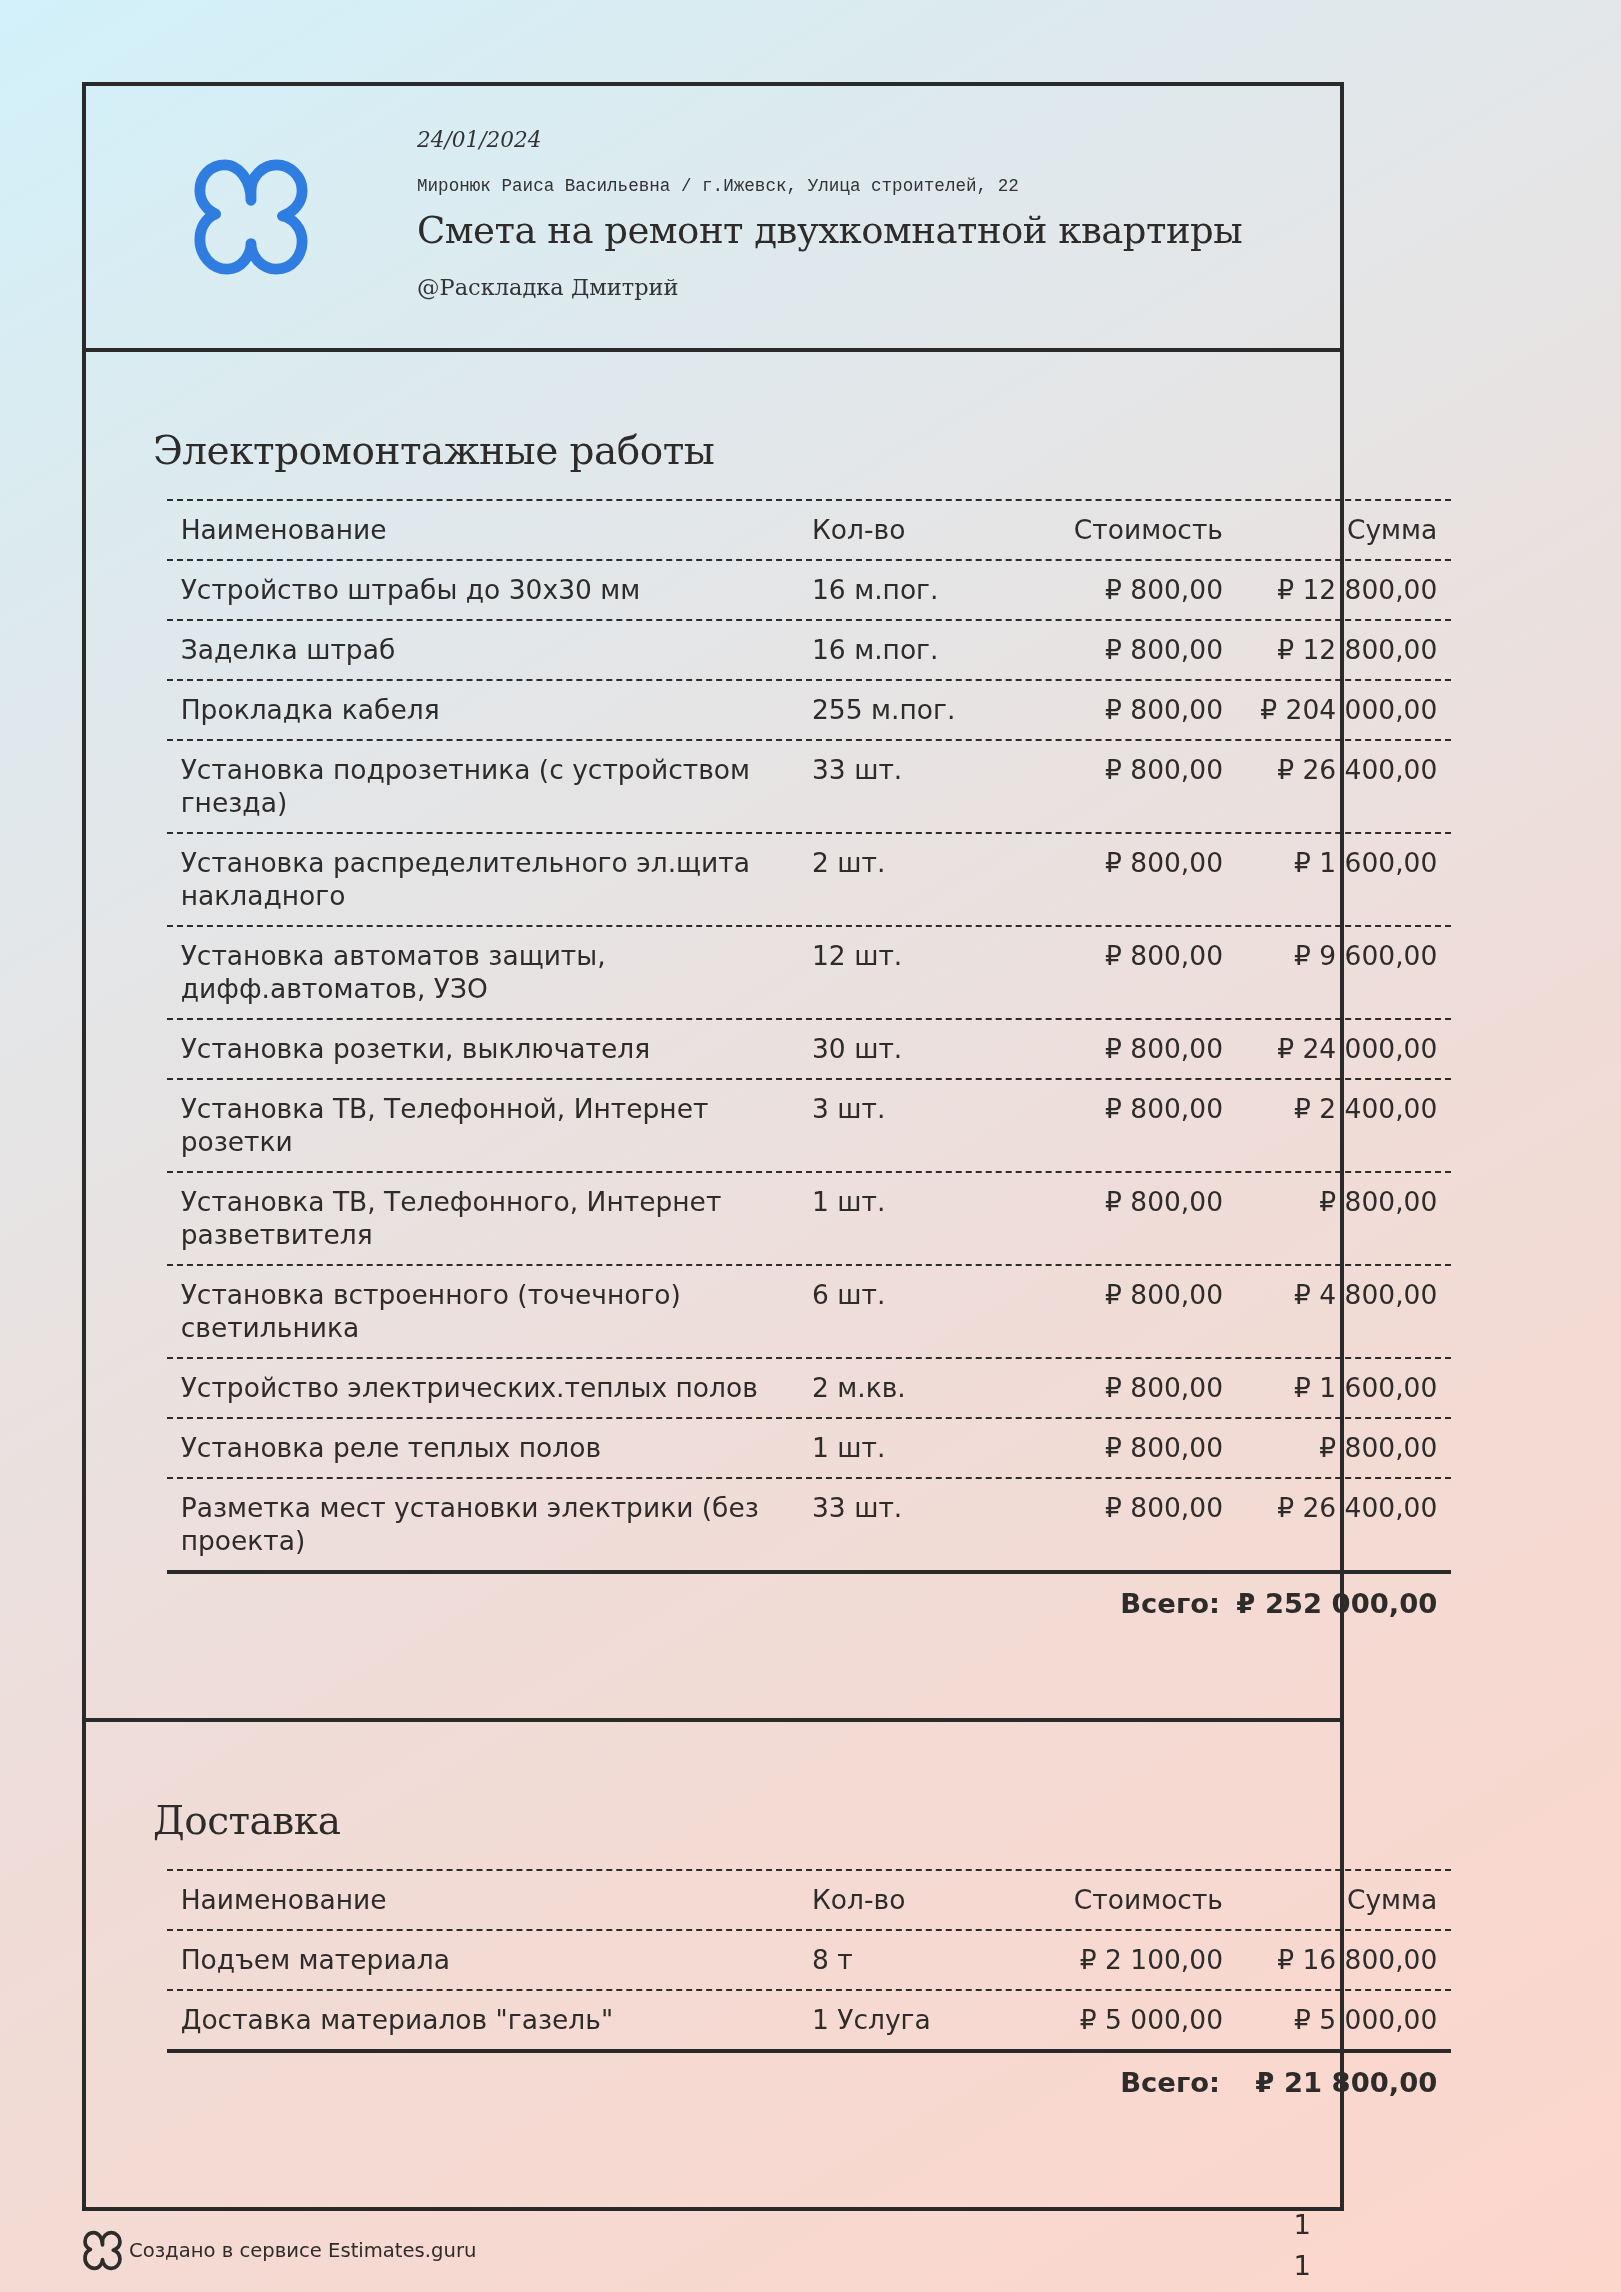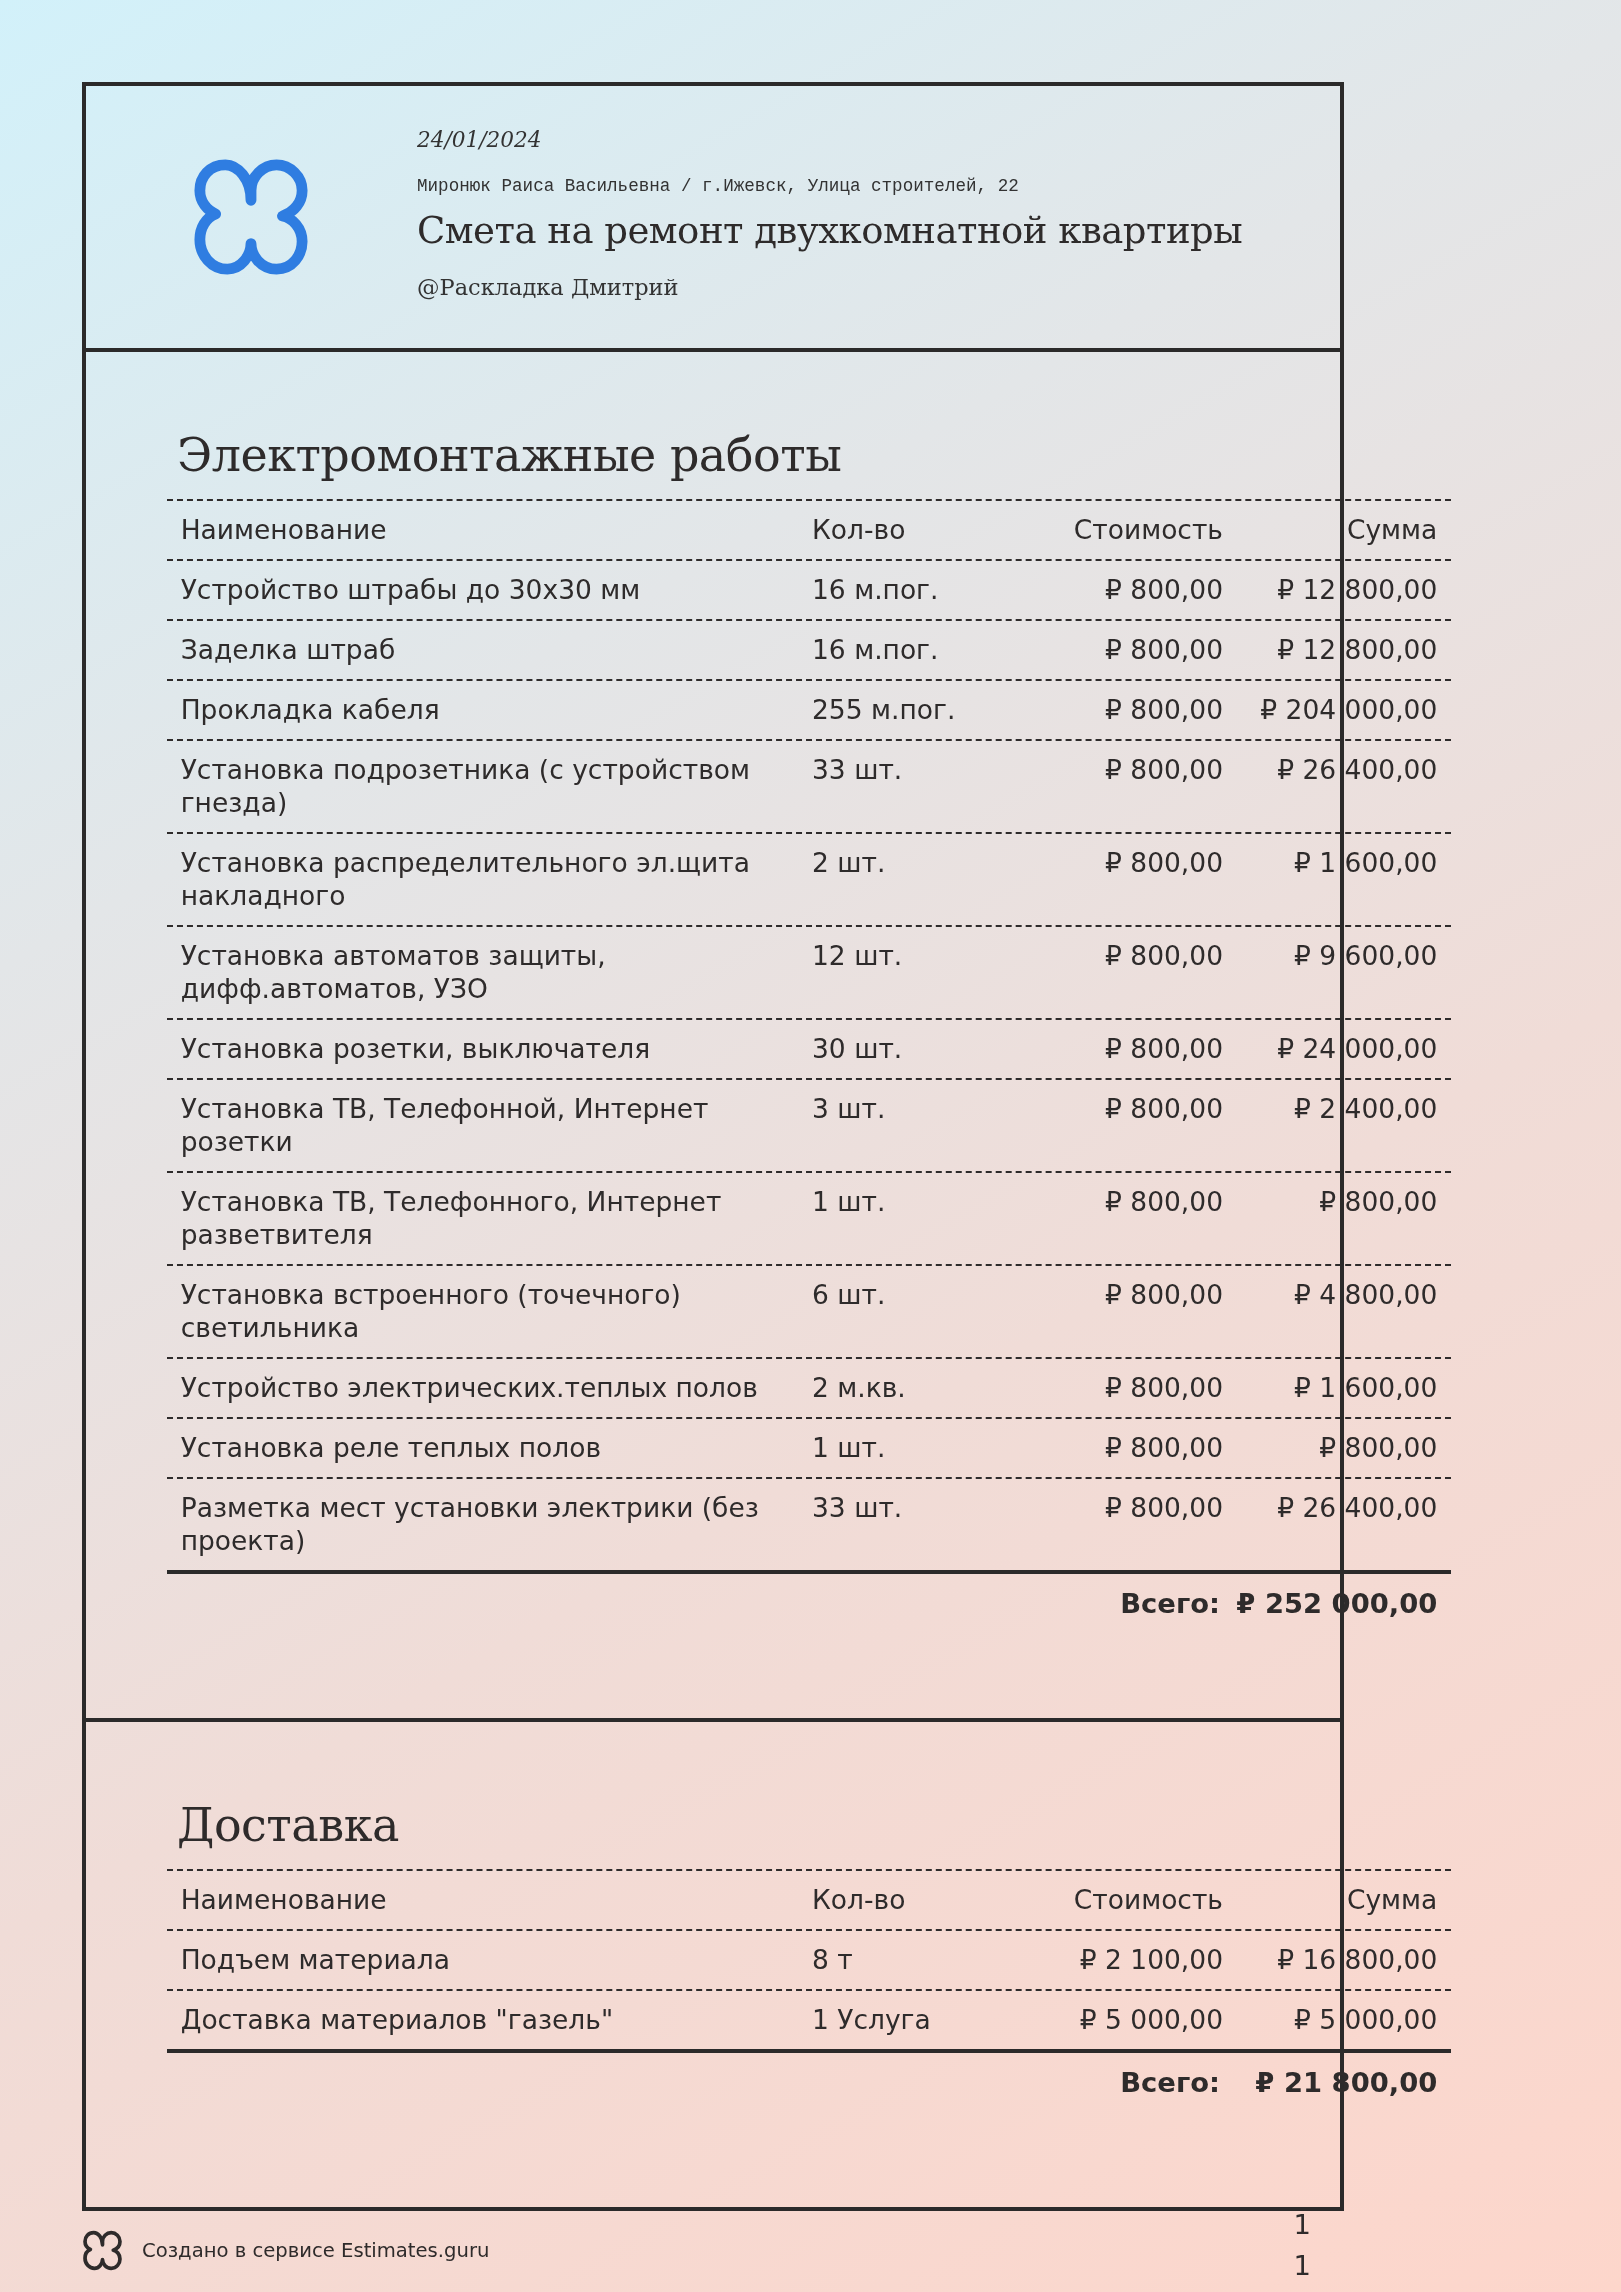--- a/index.html
+++ b/index.html
@@ -33,42 +33,42 @@
   .meta-author {
     position:absolute; left:331px; top:188px;
     font-family:"DejaVu Serif", serif; font-size:22.5px; color:#333; white-space:nowrap;
   }
   .section {
     position:absolute; left:0; right:0; box-sizing:border-box;
   }
   .s1 { top:266px; height:1370px; border-bottom:4.9px solid #2b2a2a; }
   .s2 { top:1636px; bottom:0; }
   .sec-title {
-    position:absolute; left:91px;
-    font-family:"DejaVu Serif", serif; font-size:46px; color:#2e2b2b; letter-spacing:-0.5px;
+    position:absolute; left:67px;
+    font-family:"DejaVu Serif", serif; font-size:39px; color:#2e2b2b; letter-spacing:-0.5px;
   }
   .tbl { position:absolute; left:81px; width:1284px; font-size:26.5px; }
   .row { position:relative; border-top:2px dashed #2e2b2b; box-sizing:border-box; }
   .row .c { position:absolute; top:11.8px; line-height:33px; white-space:nowrap; }
   .c-name { left:13.7px; width:588px; white-space:normal !important; }
   .c-qty  { left:645px; }
   .c-cost { right:228px; text-align:right; }
   .c-sum  { right:13.7px; text-align:right; }
   .row.single { height:60px; }
   .row.double { height:93px; }
   .row.hdrrow { height:60px; }
   .thick { border-top:4.9px solid #2b2a2a; height:0; }
   .total { position:relative; height:69px; font-weight:bold; font-size:27.4px; }
   .total .lbl { position:absolute; right:231px; top:13.7px; }
   .total .val { position:absolute; right:13.7px; top:13.7px; }
   .pageno {
     position:absolute; right:29px; font-size:27.4px; color:#2e2b2b;
   }
   .footer {
-    position:absolute; left:82px; top:2230px; display:flex; align-items:center; gap:19px;
+    position:absolute; left:82px; top:2230px; display:flex; align-items:center; gap:6px;
     font-size:19.6px; color:#2e2b2b;
   }
 </style>
 </head>
 <body>
 
 <div class="frame">
 
   <div class="hdr">
     <svg class="logo" viewBox="0 0 120 122">

